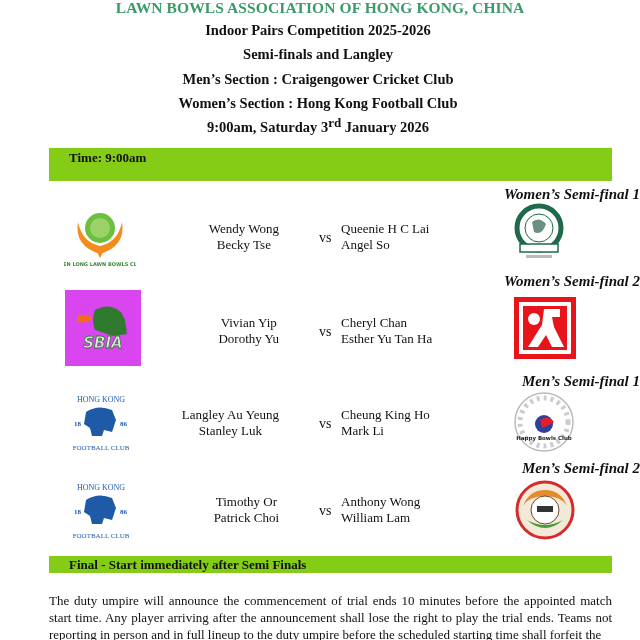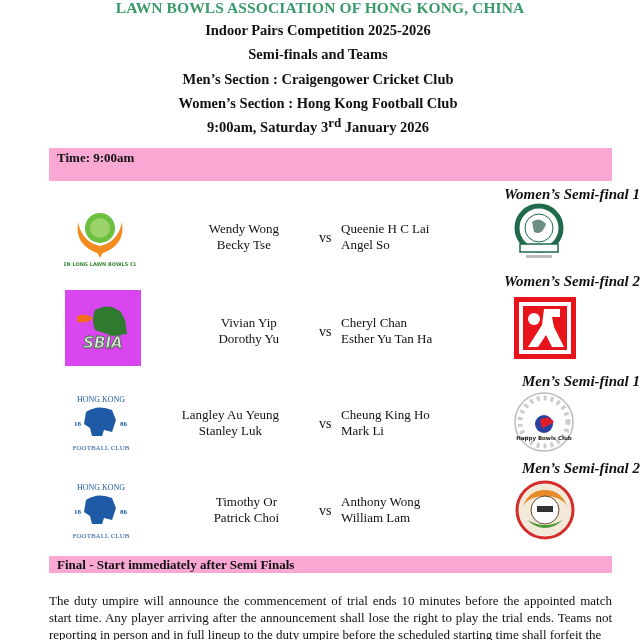--- a/index.html
+++ b/index.html
@@ -11,22 +11,22 @@
     .header { position: absolute; left: 0; top: 0; width: 640px; text-align: center; }
     .org-title {
       position: absolute; left: 0; width: 640px; top: -1px;
       color: #3a9a6a; font-weight: bold; font-size: 15.5px; letter-spacing: 0.1px;
     }
     .hline {
       position: absolute; left: 0; width: 636px; font-weight: bold; font-size: 14.5px;
     }
     .hline sup { font-size: 13px; vertical-align: 5px; line-height: 0; text-align: right; }
     .band {
-      position: absolute; left: 49px; width: 563px; background: #f9a8d4;
-      font-weight: bold; font-size: 13px; line-height: 15px; padding-left: 8px; box-sizing: border-box;
+      position: absolute; left: 49px; width: 563px; background: #84cc16;
+      font-weight: bold; font-size: 13px; line-height: 15px; padding-left: 20px; box-sizing: border-box;
     }
     .match-title {
       position: absolute; left: 0; width: 640px; text-align: right;
       font-weight: bold; font-style: italic; font-size: 15px;
     }
     .pair {
       position: absolute; font-size: 13px; line-height: 16px;
     }
     .pair.left { text-align: center; right: 361px; }
     .pair.right { text-align: left; left: 341px; }
@@ -36,21 +36,21 @@
       position: absolute; left: 49px; width: 563px; top: 592px;
       font-size: 13px; line-height: 17px; text-align: justify;
     }
   </style>
 </head>
 <body>
 
 <div class="header">
   <div class="org-title">LAWN BOWLS ASSOCIATION OF HONG KONG, CHINA</div>
   <div class="hline" style="top:22px">Indoor Pairs Competition 2025-2026</div>
-  <div class="hline" style="top:46px">Semi-finals and Teams</div>
+  <div class="hline" style="top:46px">Semi-finals and Langley</div>
   <div class="hline" style="top:71px">Men’s Section : Craigengower Cricket Club</div>
   <div class="hline" style="top:95px">Women’s Section : Hong Kong Football Club</div>
   <div class="hline" style="top:119px"><span>9:00am, Saturday 3</span><sup>rd</sup><span> January 2026</span></div>
 </div>
 
 <div class="band" style="top:148px; height:33px; padding-top:2px;">
   <div>Time: 9:00am</div>
 </div>
 
 <div class="match-title" style="top:186px">Women’s Semi-final 1</div>

